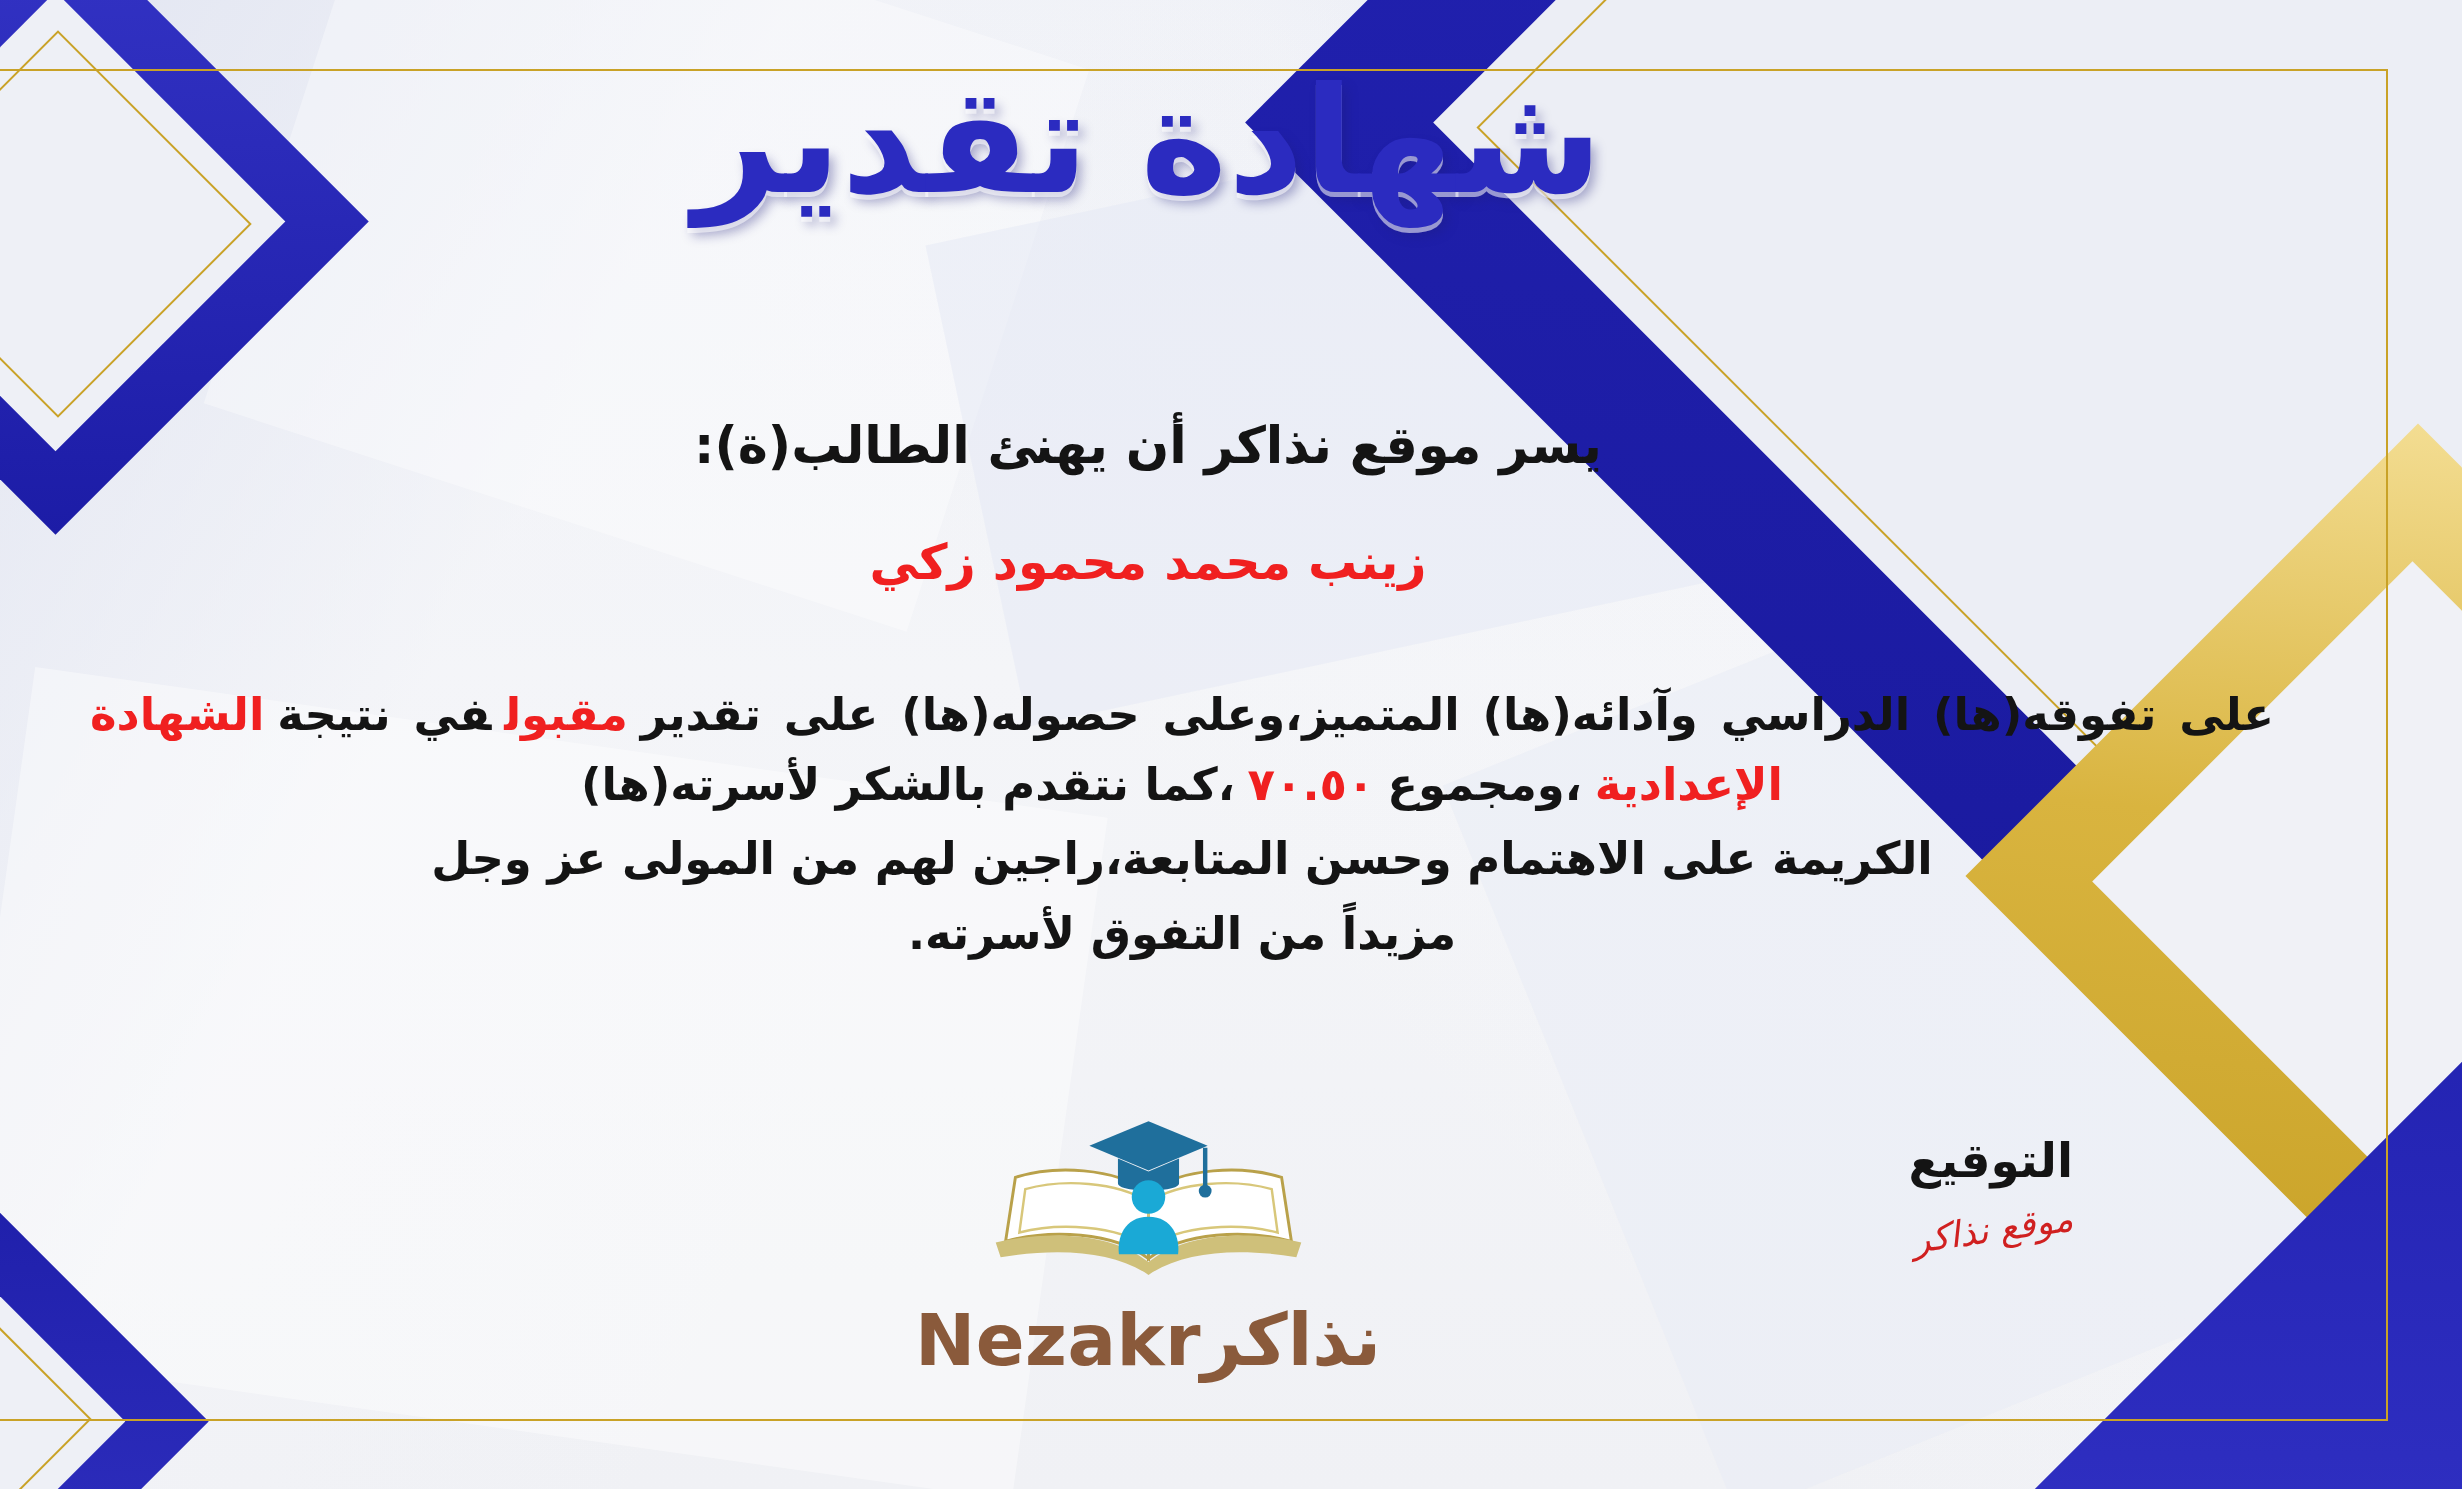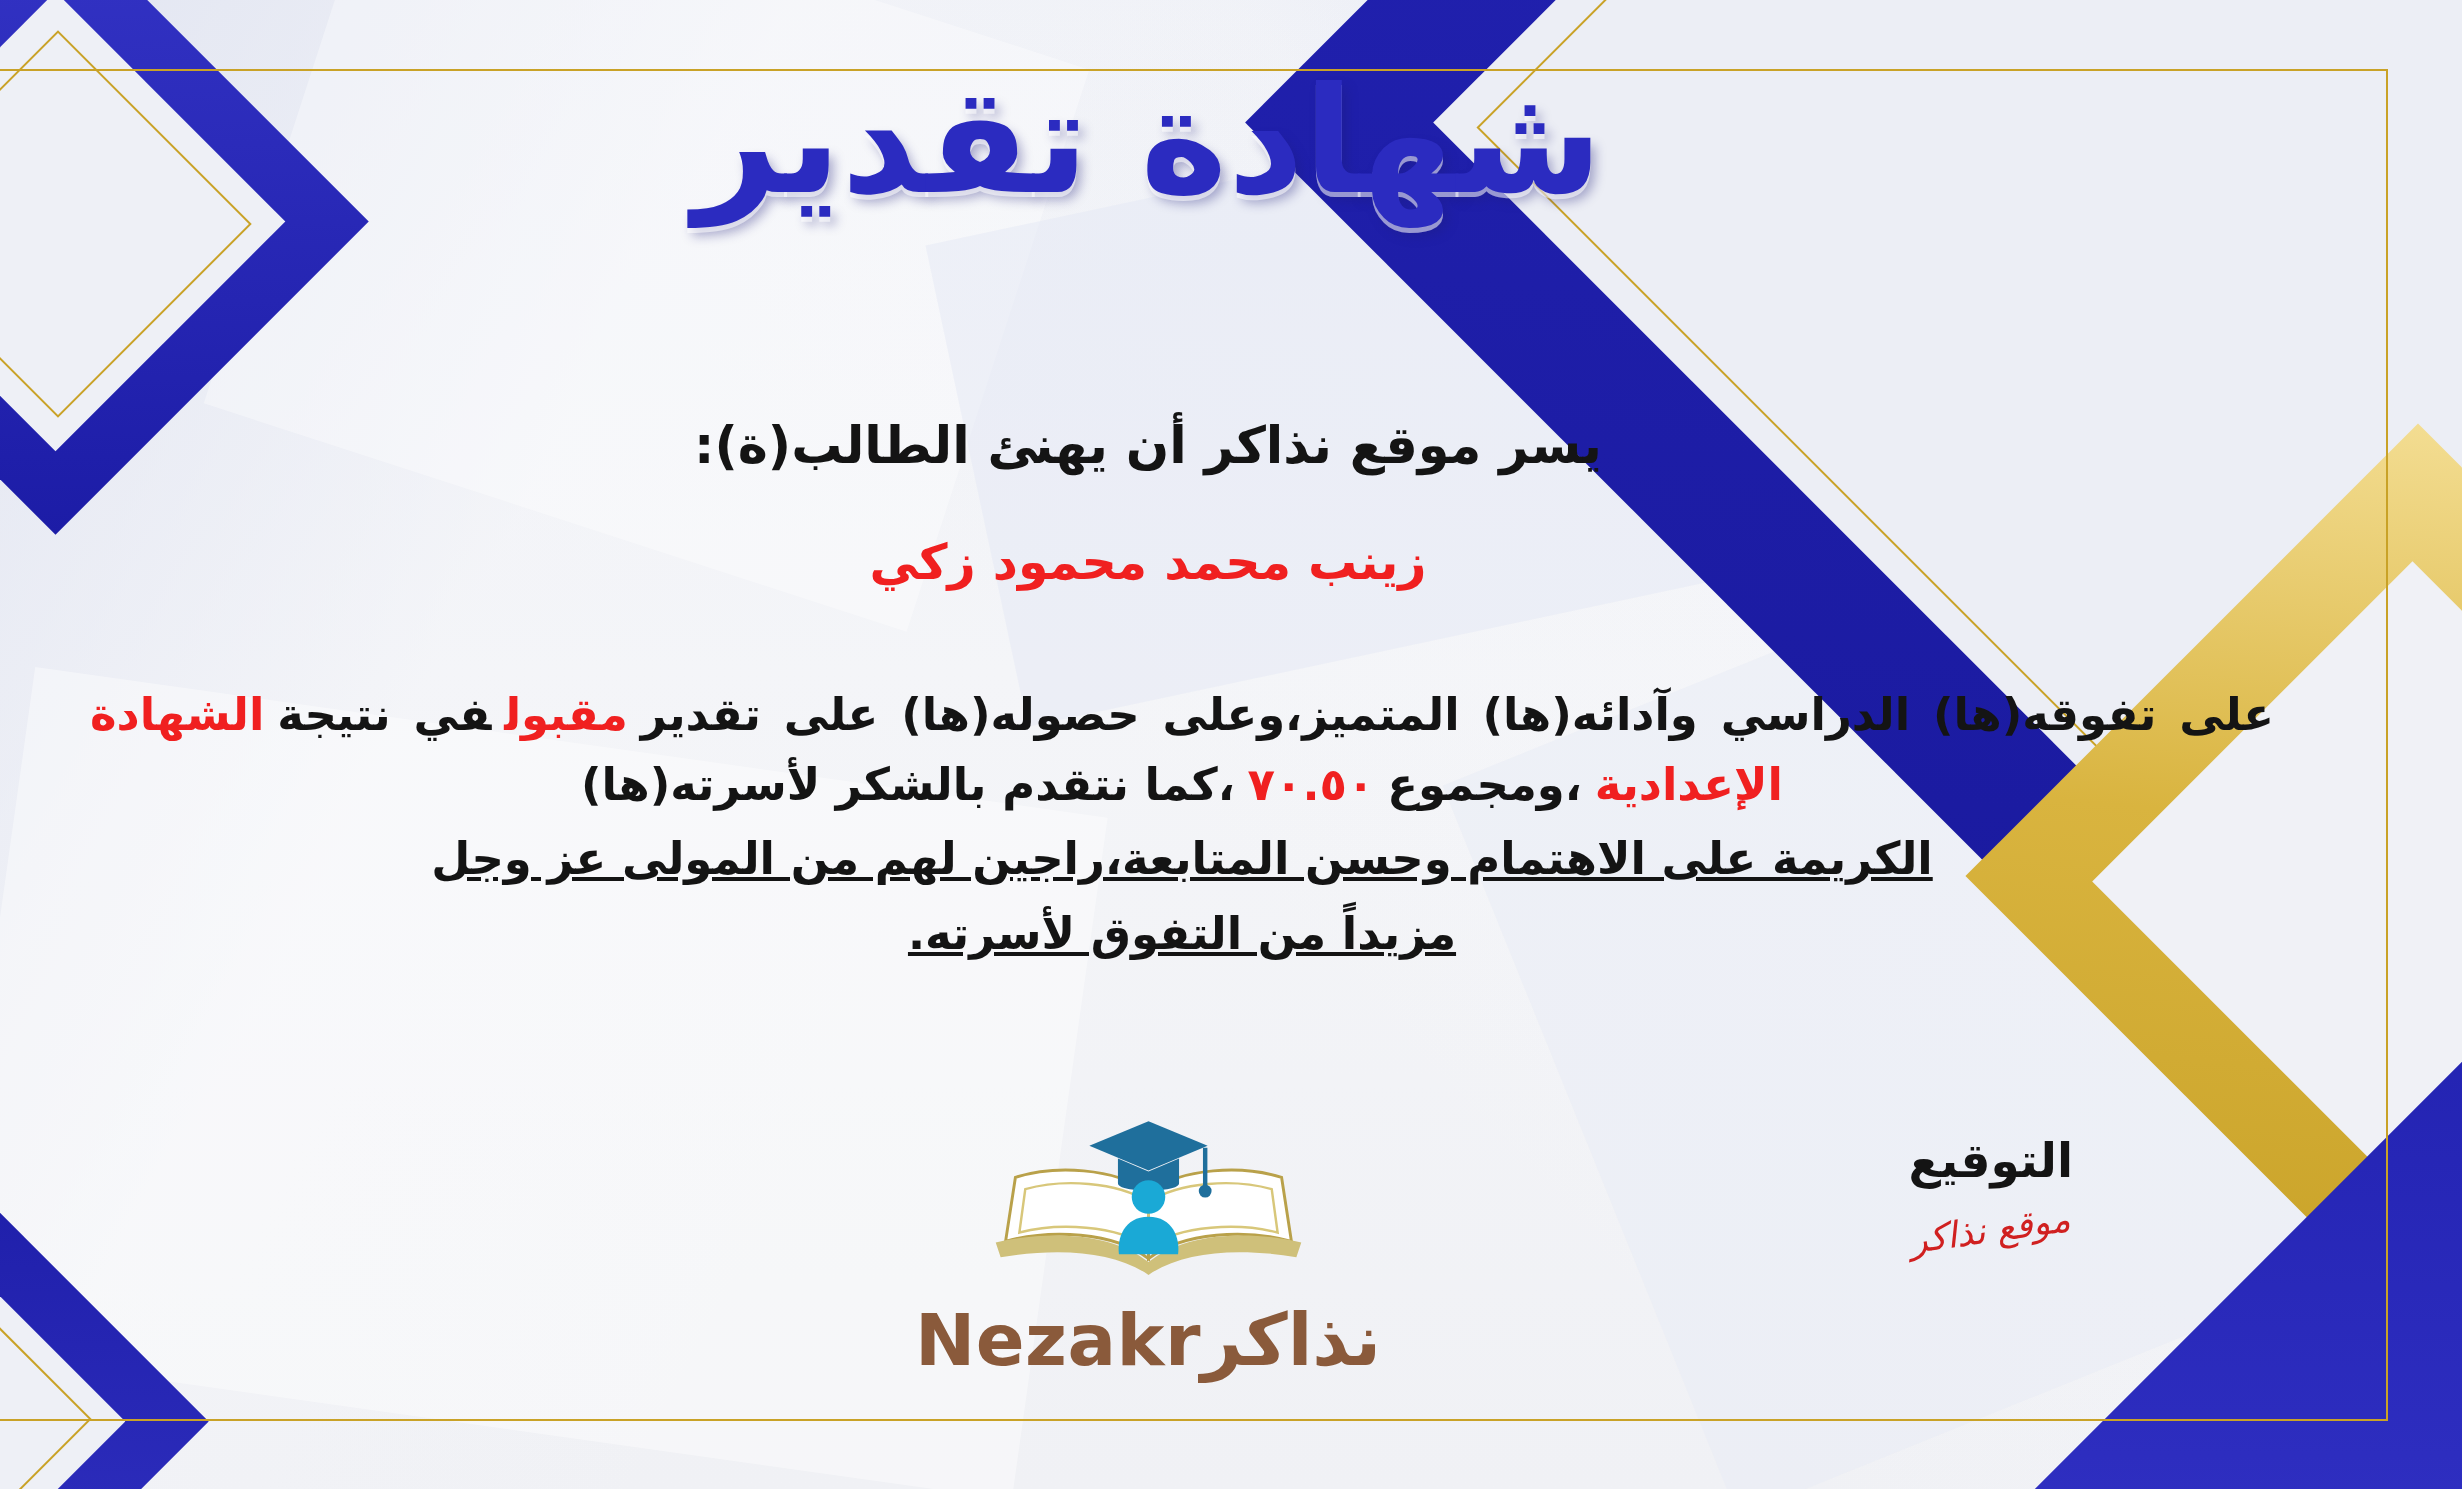--- a/index.html
+++ b/index.html
@@ -212,28 +212,27 @@
     font-weight: 600;
   }
   .body-text .hl {
     color: #f02020;
     font-weight: bold;
     padding: 0 12.8px;
   }
   .body-text .para2 {
     display: block;
     margin-top: 4.9px;
-    text-decoration: underline;
   }
 
   .signature-block {
     position: absolute;
     top: 1133px;
     right: 389px;
-    text-align: left;
+    text-align: right;
   }
   .signature-label {
     font-size: 47px;
     color: #141414;
     font-weight: 600;
   }
   .signature-script {
     margin-top: 20.7px;
     font-family: "DejaVu Serif", "Liberation Serif", serif;
     font-style: italic;

